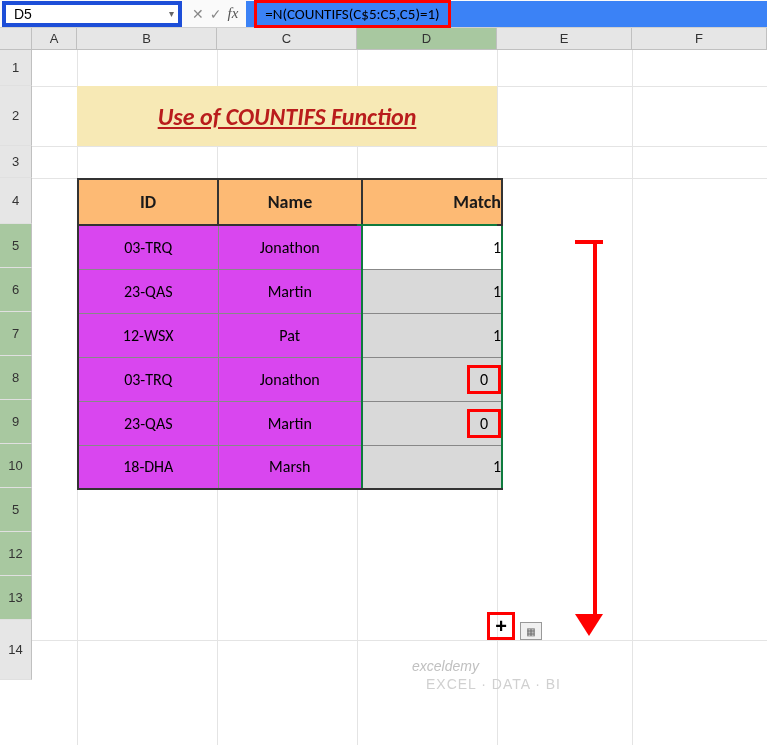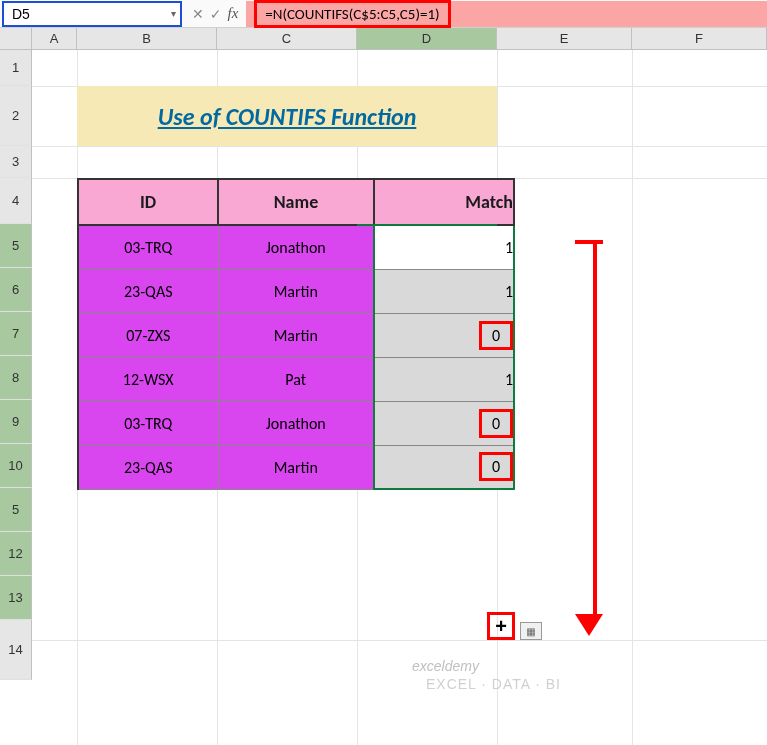--- a/index.html
+++ b/index.html
@@ -20,21 +20,21 @@
     .top-bar {
       display: flex;
       align-items: center;
       height: 28px;
       border-bottom: 1px solid #d0d0d0;
       background: #fafafa;
     }
     .name-box {
       width: 180px;
       height: 26px;
-      border: 2px solid #1d4ed8;
+      border: 4px solid #1d4ed8;
       background: #fff;
       display: flex;
       align-items: center;
       padding: 0 8px;
       font-size: 14px;
       margin: 1px 2px;
       position: relative;
     }
     .name-box-dropdown {
       position: absolute;
@@ -53,21 +53,21 @@
     .fx-x { color: #888; }
     .fx-check { color: #888; }
     .fx-label { font-style: italic; font-family: 'Times New Roman', serif; font-size: 15px; color: #555; }
     .formula-bar {
       flex: 1;
       height: 26px;
       display: flex;
       align-items: center;
       padding: 0 8px;
       font-size: 15px;
-      background: #fca5a5;
+      background: #3b82f6;
     }
     .formula-highlight {
       border: 3px solid #ff0000;
       padding: 2px 8px;
       font-family: 'Calibri', sans-serif;
     }
     
     
     .col-headers {
       display: flex;
@@ -134,52 +134,52 @@
       top: 36px;
       left: 45px;
       width: 420px;
       height: 60px;
       background: #f7e9b5;
       display: flex;
       align-items: center;
       justify-content: center;
       font-size: 24px;
       font-weight: bold;
-      color: #0369a1;
+      color: #b91c1c;
       font-style: italic;
       font-family: 'Calibri', sans-serif;
     }
     .title-row u { text-decoration: underline; }
     
     
     .data-table {
       position: absolute;
       top: 128px;
       left: 45px;
       border-collapse: collapse;
     }
     .data-table th {
-      background: #f9a8d4;
+      background: #fdba74;
       border: 2px solid #333;
       height: 46px;
       font-size: 18px;
       font-weight: bold;
       color: #1a1a1a;
       font-family: 'Calibri', sans-serif;
     }
     .data-table td {
       border: 1px solid #888;
       height: 44px;
       text-align: center;
       font-size: 16px;
       font-family: 'Calibri', sans-serif;
       background: #d946ef;
     }
     .data-table .th-B, .data-table .td-B { width: 140px; }
-    .data-table .th-C, .data-table .td-C { width: 156px; }
+    .data-table .th-C, .data-table .td-C { width: 144px; }
     .data-table .th-D, .data-table .td-D { width: 140px; text-align: right; }
     .data-table td.td-D { border-left: 2px solid #0f7b3e; border-right: 2px solid #0f7b3e; }
     .data-table tr:last-child td.td-D { border-bottom: 2px solid #0f7b3e; }
     .data-table tr.first-data td.td-D { background: #fff; }
     .data-table tr:not(.first-data) td.td-D { background: #d9d9d9; }
     
     .data-table tbody tr td { border-bottom: 1px solid #888; }
     .data-table thead th { border: 2px solid #333; }
     .data-table .outer-left { border-left: 2px solid #333; }
     .data-table .outer-right { border-right: 2px solid #333; }
@@ -370,38 +370,38 @@
             <td class="td-B outer-left">03-TRQ</td>
             <td class="td-C">Jonathon</td>
             <td class="td-D outer-right">1</td>
           </tr>
           <tr>
             <td class="td-B outer-left">23-QAS</td>
             <td class="td-C">Martin</td>
             <td class="td-D outer-right">1</td>
           </tr>
           <tr>
-            <td class="td-B outer-left">07-ZXS</td>
-            <td class="td-C">Martin</td>
-            <td class="td-D outer-right"><span class="red-box">0</span></td>
-          </tr>
-          <tr>
             <td class="td-B outer-left">12-WSX</td>
             <td class="td-C">Pat</td>
             <td class="td-D outer-right">1</td>
           </tr>
           <tr>
             <td class="td-B outer-left">03-TRQ</td>
             <td class="td-C">Jonathon</td>
             <td class="td-D outer-right"><span class="red-box">0</span></td>
           </tr>
           <tr>
             <td class="td-B outer-left">23-QAS</td>
             <td class="td-C">Martin</td>
             <td class="td-D outer-right"><span class="red-box">0</span></td>
+          </tr>
+          <tr>
+            <td class="td-B outer-left outer-bottom">18-DHA</td>
+            <td class="td-C outer-bottom">Marsh</td>
+            <td class="td-D outer-right outer-bottom">1</td>
           </tr>
         </tbody>
     </table>
 
     <div class="selection-border-top"></div>
 
     <div class="fill-handle-area">
       <span class="fill-plus">+</span>
     </div>
     <div class="autofill-icon">▦</div>

